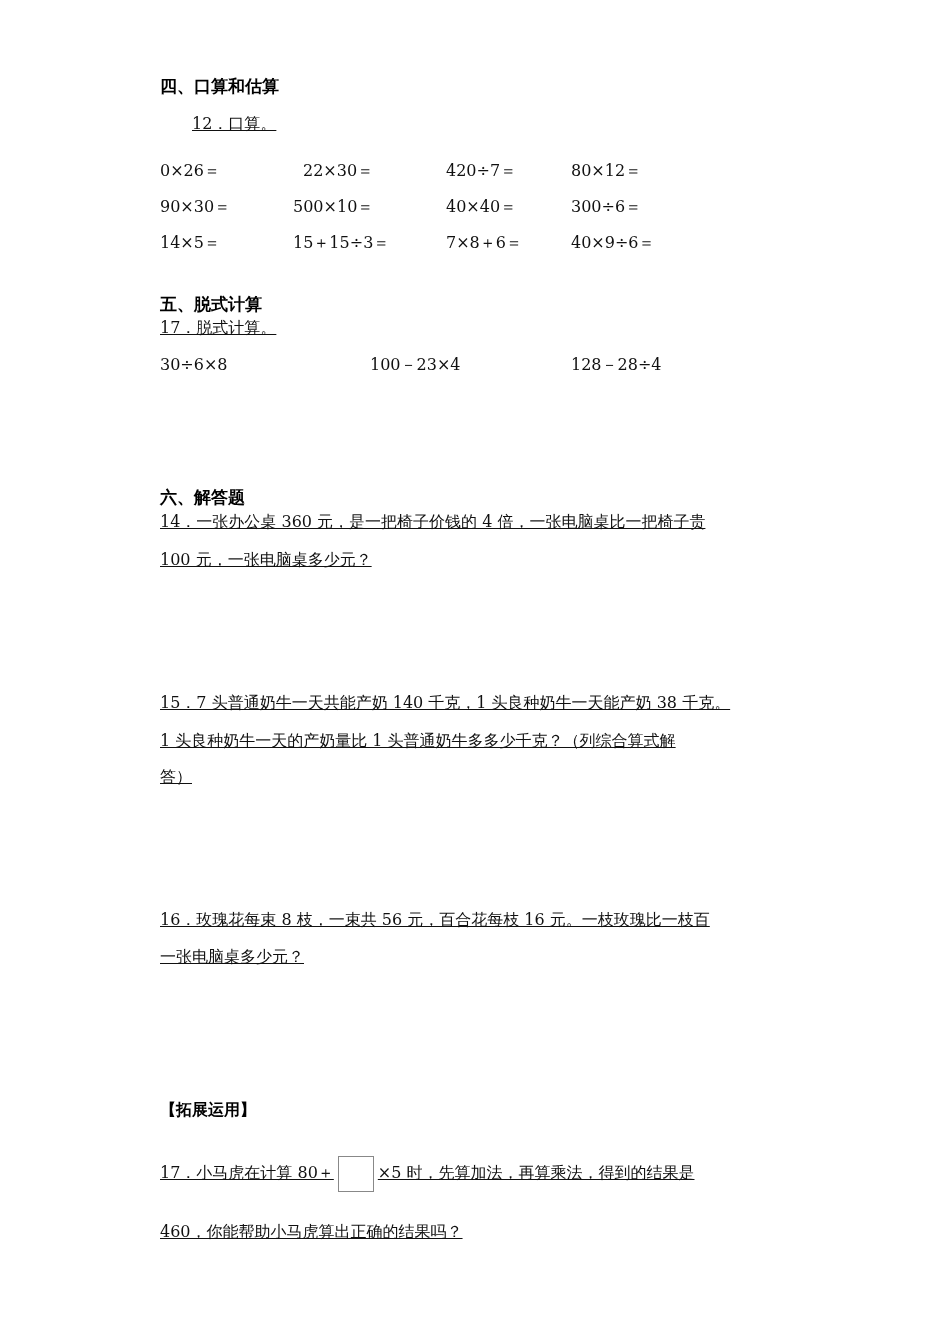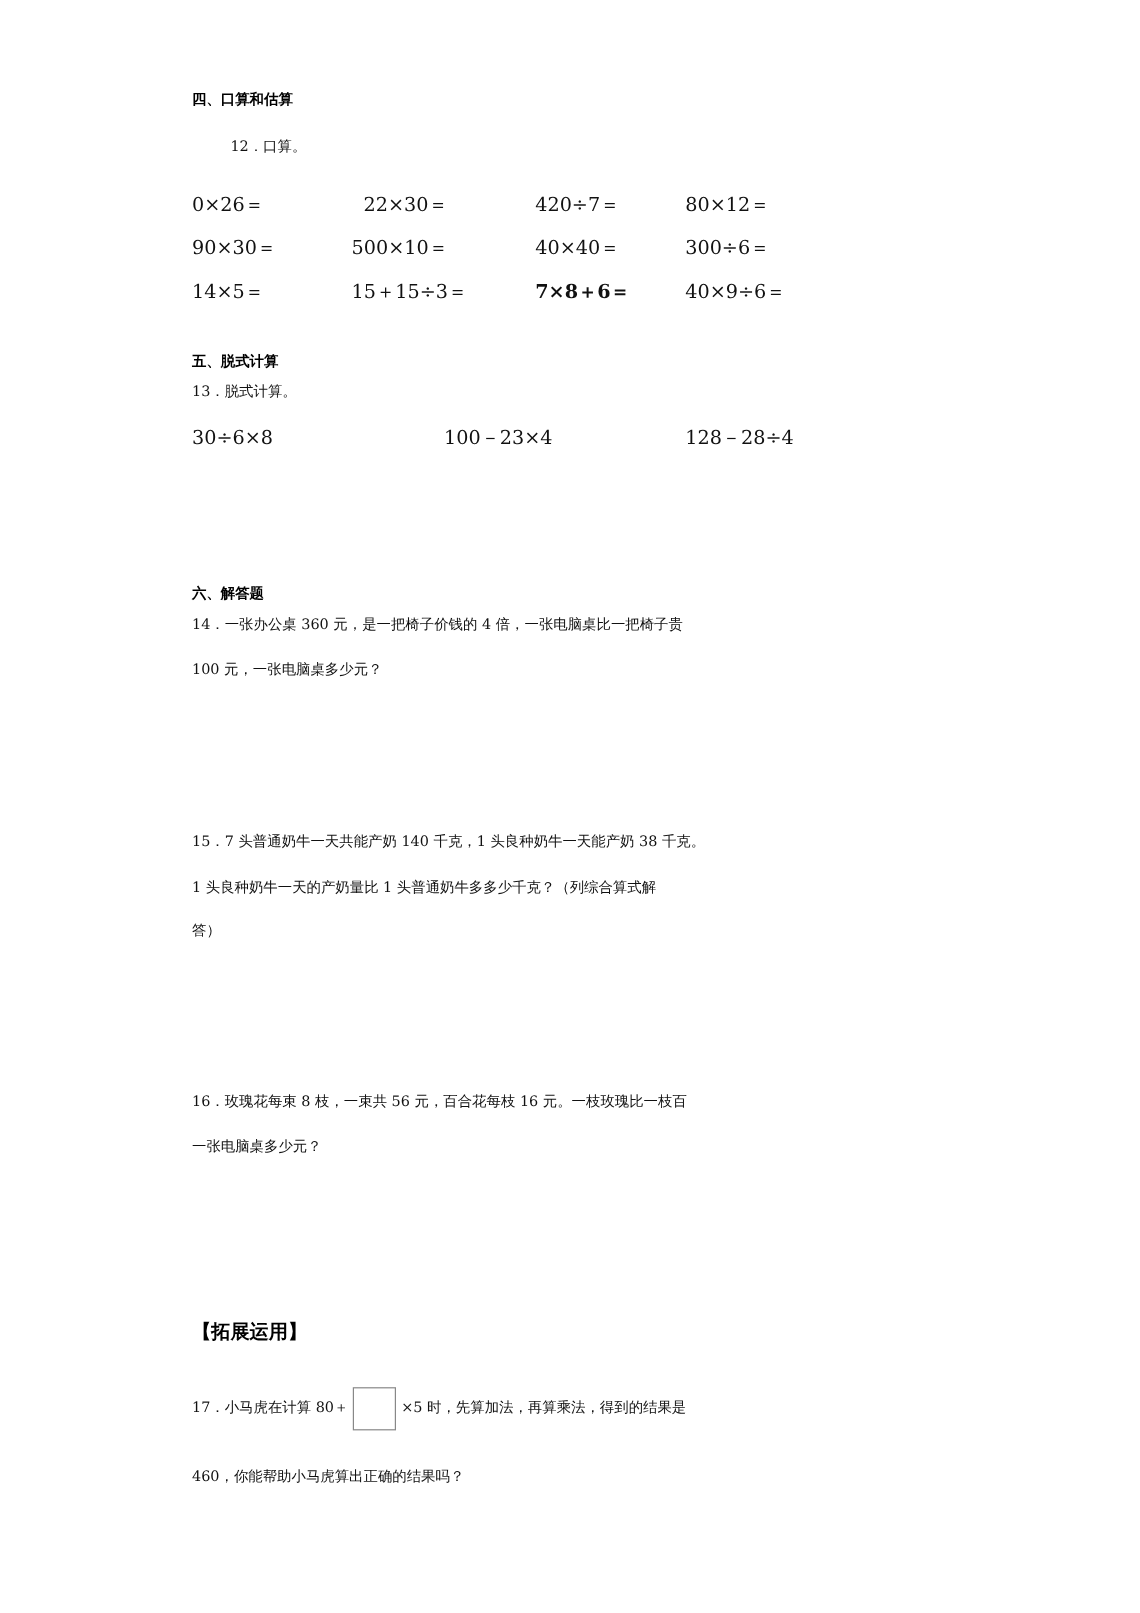--- a/index.html
+++ b/index.html
@@ -1,20 +1,20 @@
 <!DOCTYPE html>
 <html><head>
 <meta charset="utf-8">
 <style>
   html, body { margin: 0; padding: 0; background: #ffffff; }
   body { width: 950px; height: 1344px; position: relative; overflow: hidden;
          font-family: "DejaVu Serif", "Liberation Serif", serif; color: #111; }
   .abs { position: absolute; white-space: nowrap; }
-  .h { font-family: "DejaVu Sans", "Liberation Sans", sans-serif; font-weight: bold; font-size: 12px; color: #000; }
-  .t { font-size: 12px; }
+  .h { font-family: "DejaVu Sans", "Liberation Sans", sans-serif; font-weight: bold; font-size: 17px; color: #000; }
+  .t { font-size: 16px; text-decoration: underline; }
   .expr { font-size: 16px; }
   .bigh { font-family: "DejaVu Sans", "Liberation Sans", sans-serif; font-weight: bold; font-size: 16px; color: #000; }
   .answer-box { display: inline-block; width: 34px; height: 34px; border: 1px solid #888; vertical-align: middle; margin: 0 4px; }
 </style>
 </head>
 <body>
 
 <div class="abs h" style="left:160px; top:75px;">四、口算和估算</div>
 <div class="abs t" style="left:192px; top:114px;">12．口算。</div>
 
@@ -24,26 +24,26 @@
   <div class="abs expr" style="left:446px; top:161px;">420÷7＝</div>
   <div class="abs expr" style="left:571px; top:161px;">80×12＝</div>
 
   <div class="abs expr" style="left:160px; top:197px;">90×30＝</div>
   <div class="abs expr" style="left:293px; top:197px;">500×10＝</div>
   <div class="abs expr" style="left:446px; top:197px;">40×40＝</div>
   <div class="abs expr" style="left:571px; top:197px;">300÷6＝</div>
 
   <div class="abs expr" style="left:160px; top:233px;">14×5＝</div>
   <div class="abs expr" style="left:293px; top:233px;">15＋15÷3＝</div>
-  <div class="abs expr" style="left:446px; top:233px;font-weight:bold;">7×8＋6＝</div>
+  <div class="abs expr" style="left:446px; top:233px;">7×8＋6＝</div>
   <div class="abs expr" style="left:571px; top:233px;">40×9÷6＝</div>
 </div>
 
 <div class="abs h" style="left:160px; top:293px;">五、脱式计算</div>
-<div class="abs t" style="left:160px; top:318px;">13．脱式计算。</div>
+<div class="abs t" style="left:160px; top:318px;">17．脱式计算。</div>
 <div class="abs expr" style="left:160px; top:355px;">30÷6×8</div>
 <div class="abs expr" style="left:370px; top:355px;">100－23×4</div>
 <div class="abs expr" style="left:571px; top:355px;">128－28÷4</div>
 
 <div class="abs h" style="left:160px; top:486px;">六、解答题</div>
 <div class="abs t" style="left:160px; top:512px;">14．一张办公桌 360 元，是一把椅子价钱的 4 倍，一张电脑桌比一把椅子贵</div>
 <div class="abs t" style="left:160px; top:550px;">100 元，一张电脑桌多少元？</div>
 
 <div class="abs t" style="left:160px; top:693px;">15．7 头普通奶牛一天共能产奶 140 千克，1 头良种奶牛一天能产奶 38 千克。</div>
 <div class="abs t" style="left:160px; top:731px;">1 头良种奶牛一天的产奶量比 1 头普通奶牛多多少千克？（列综合算式解</div>

